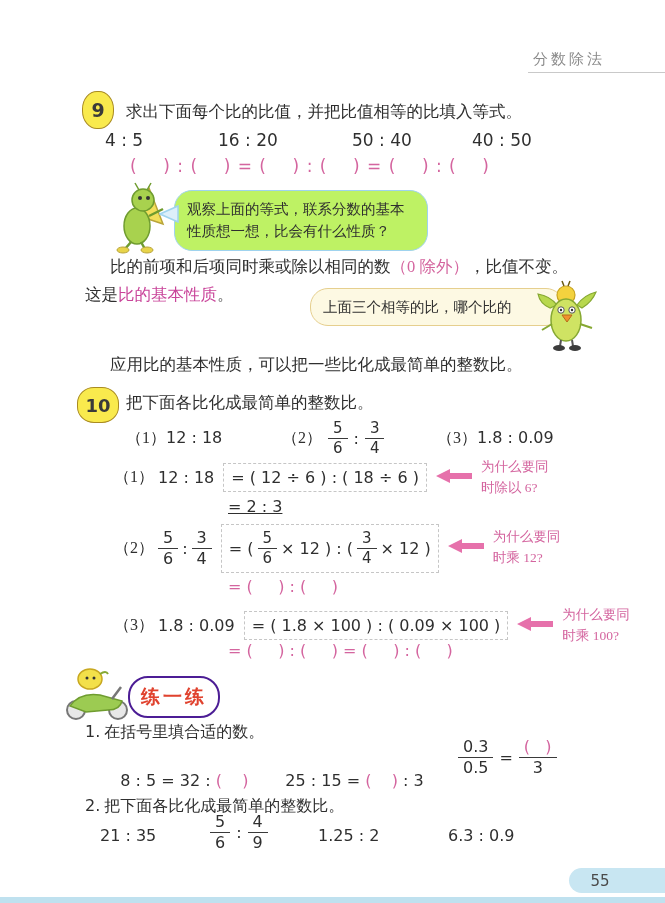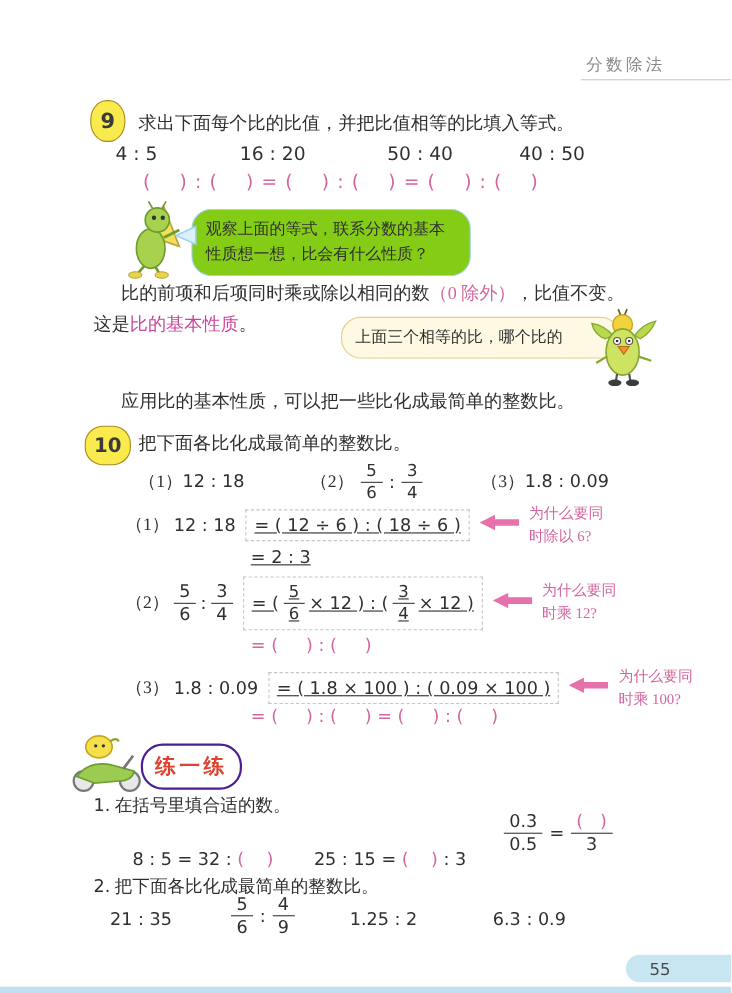--- a/index.html
+++ b/index.html
@@ -15,24 +15,24 @@
   .badge{background:#f9ea4d;border:1.6px solid #a98b22;color:#3a3a3a;
          display:flex;align-items:center;justify-content:center;
          font-family:"DejaVu Sans",sans-serif;font-weight:bold;}
   .badge9{width:30px;height:36px;border-radius:15px/18px;font-size:19px;}
   .badge10{width:40px;height:34px;border-radius:17px/16px;font-size:18px;}
   .prompt{font-size:16.5px;}
   .bodytext{font-size:16.5px;line-height:1.6;}
   .ratio{font-size:17px;}
   .blankline{font-size:17px;letter-spacing:1px;}
   .bubble{border-radius:18px;padding:7px 12px;font-size:14.5px;line-height:1.55;position:absolute;}
-  .bubble-blue{background:#84cc16;border:1.5px solid #9fd3ee;}
+  .bubble-blue{background:#bef264;border:1.5px solid #9fd3ee;}
   .bubble-yellow{background:#fdf9e3;border:1.5px solid #e6cf8e;}
   .tail{position:absolute;width:20px;height:18px;}
-  .dashedbox{border:1.5px dashed #c6c6c6;padding:4px 7px;display:inline-flex;align-items:center;gap:4px;text-decoration:underline;}
+  .dashedbox{border:1.5px dashed #c6c6c6;padding:4px 7px;display:inline-flex;align-items:center;gap:4px;}
   .solrow{display:flex;align-items:center;gap:9px;}
   .solhead{display:flex;align-items:center;gap:4px;font-size:16px;}
   .boxmath{font-size:16px;}
   .note{color:#d4659f;font-size:13.5px;line-height:1.55;}
   .frac{display:inline-flex;flex-direction:column;align-items:center;vertical-align:middle;
         font-family:"DejaVu Sans",sans-serif;font-size:15px;line-height:1.25;}
   .frac .num{padding:0 5px;border-bottom:1.5px solid #3a3a3a;}
   .frac .den{padding:0 5px;}
   .fracpair{display:inline-flex;align-items:center;gap:6px;}
   .itemlabel{font-size:16px;}

